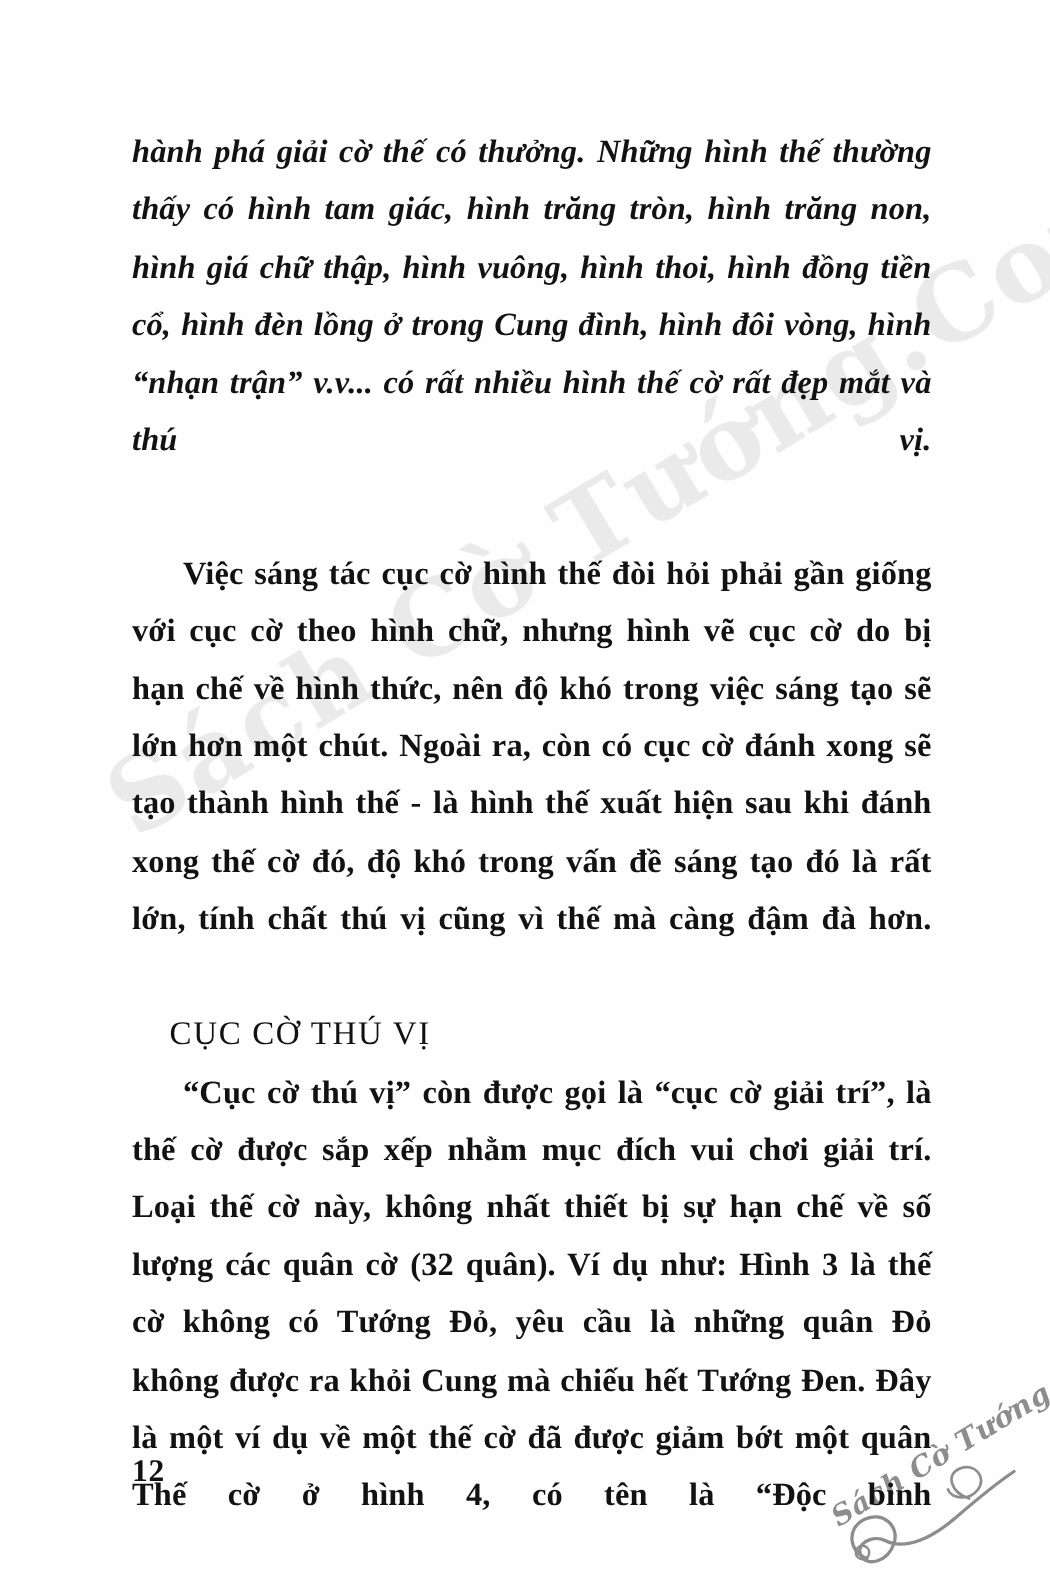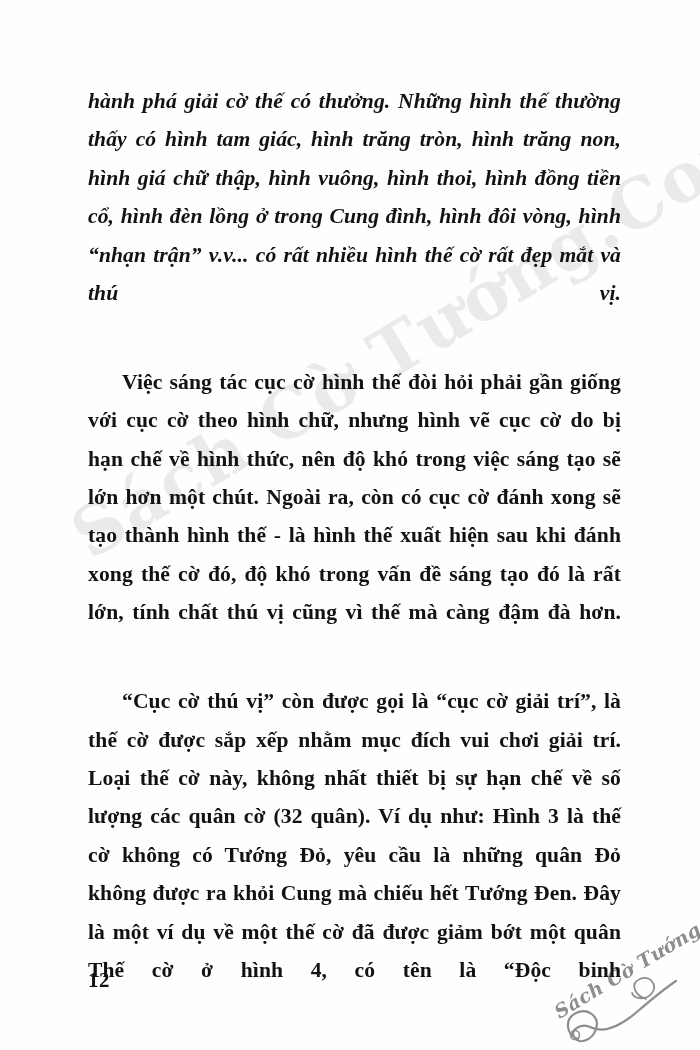--- a/index.html
+++ b/index.html
@@ -142,19 +142,20 @@
 
     <div class="wm-corner">Sách Cờ Tướng . Com</div>
   </div>
 
   <div class="content">
 
     <p class="para no-indent">hành phá giải cờ thế có thưởng. Những hình thế thường thấy có hình tam giác, hình trăng tròn, hình trăng non, hình giá chữ thập, hình vuông, hình thoi, hình đồng tiền cổ, hình đèn lồng ở trong Cung đình, hình đôi vòng, hình “nhạn trận” v.v... có rất nhiều hình thế cờ rất đẹp mắt và thú vị.</p>
 
     <p class="para">Việc sáng tác cục cờ hình thế đòi hỏi phải gần giống với cục cờ theo hình chữ, nhưng hình vẽ cục cờ do bị hạn chế về hình thức, nên độ khó trong việc sáng tạo sẽ lớn hơn một chút. Ngoài ra, còn có cục cờ đánh xong sẽ tạo thành hình thế - là hình thế xuất hiện sau khi đánh xong thế cờ đó, độ khó trong vấn đề sáng tạo đó là rất lớn, tính chất thú vị cũng vì thế mà càng đậm đà hơn.</p>
 
+    <h2 class="section-heading">CỤC CỜ THÚ VỊ</h2>
 
     <p class="para">“Cục cờ thú vị” còn được gọi là “cục cờ giải trí”, là thế cờ được sắp xếp nhằm mục đích vui chơi giải trí. Loại thế cờ này, không nhất thiết bị sự hạn chế về số lượng các quân cờ (32 quân). Ví dụ như: Hình 3 là thế cờ không có Tướng Đỏ, yêu cầu là những quân Đỏ không được ra khỏi Cung mà chiếu hết Tướng Đen. Đây là một ví dụ về một thế cờ đã được giảm bớt một quân Thế cờ ở hình 4, có tên là “Độc binh</p>
   </div>
 
   <div class="folio">12</div>
 
 </div>
 
 </body></html>

